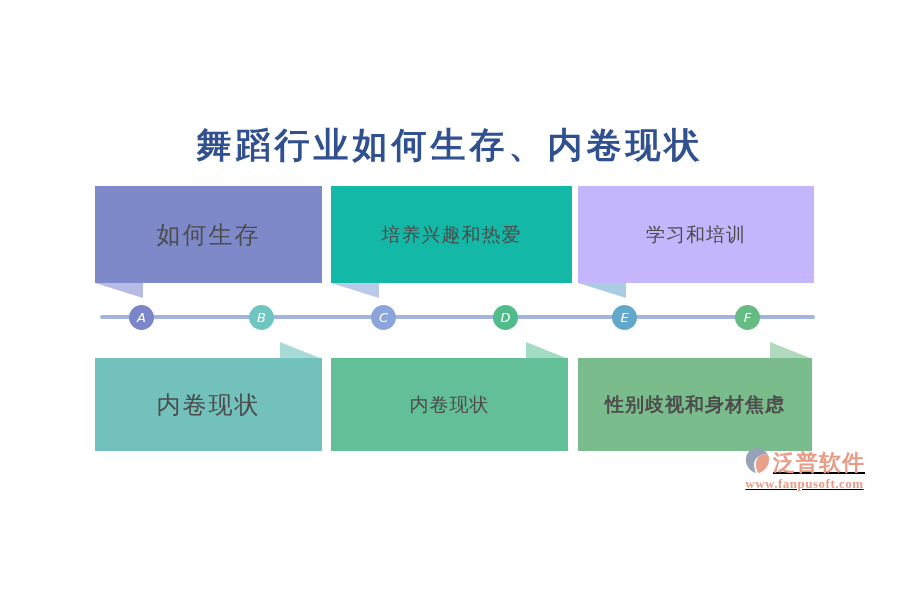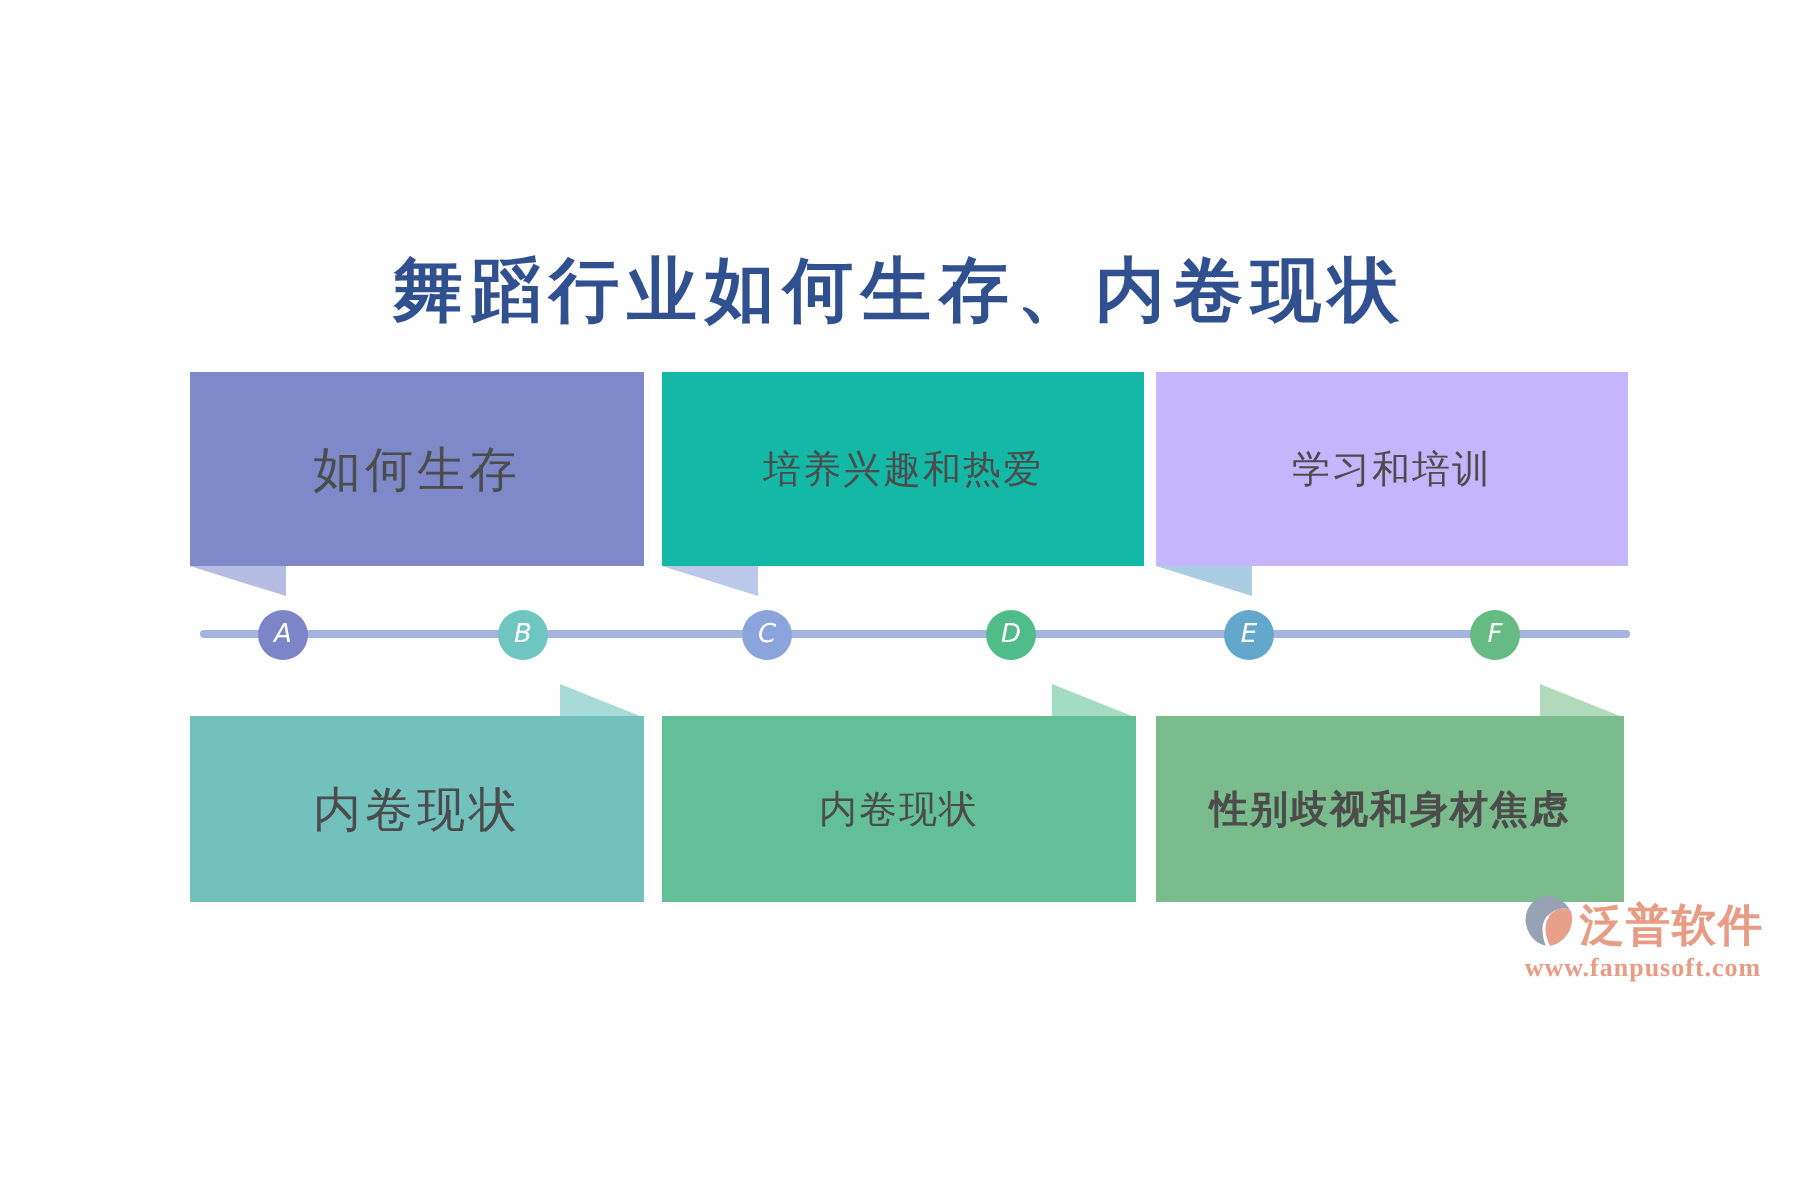--- a/index.html
+++ b/index.html
@@ -28,21 +28,21 @@
   .emph .bubble-label{font-size:24px;letter-spacing:2px;}
 
   .timeline{position:absolute;left:100px;top:315px;width:715px;height:4px;border-radius:2px;}
   .node{position:absolute;top:305px;width:25px;height:25px;border-radius:50%;
         display:flex;align-items:center;justify-content:center;
         color:#ffffff;font-style:italic;font-size:13px;
         font-family:"DejaVu Sans","Liberation Sans",sans-serif;}
   .na{left:129px;} .nb{left:249px;} .nc{left:371px;}
   .nd{left:493px;} .ne{left:612px;} .nf{left:735px;}
 
-  .watermark{position:absolute;right:18px;bottom:8px;display:flex;flex-direction:column;align-items:center;}
+  .watermark{position:absolute;right:35px;bottom:8px;display:flex;flex-direction:column;align-items:center;text-decoration:underline;}
   .wm-row{display:flex;align-items:flex-end;gap:3px;}
   .wm-logo{width:26px;height:28px;}
   .wm-name{font-size:22px;font-weight:bold;letter-spacing:1px;line-height:1.1;}
   .wm-url{font-size:13px;font-weight:bold;letter-spacing:0.5px;margin-top:1px;}
 </style>
 </head>
 <body>
 
 <div class="canvas">
 

